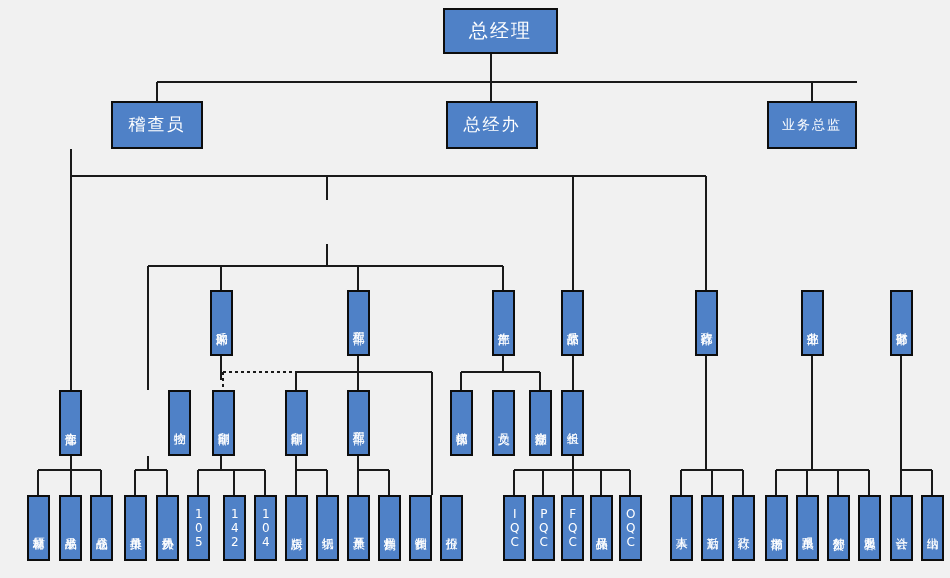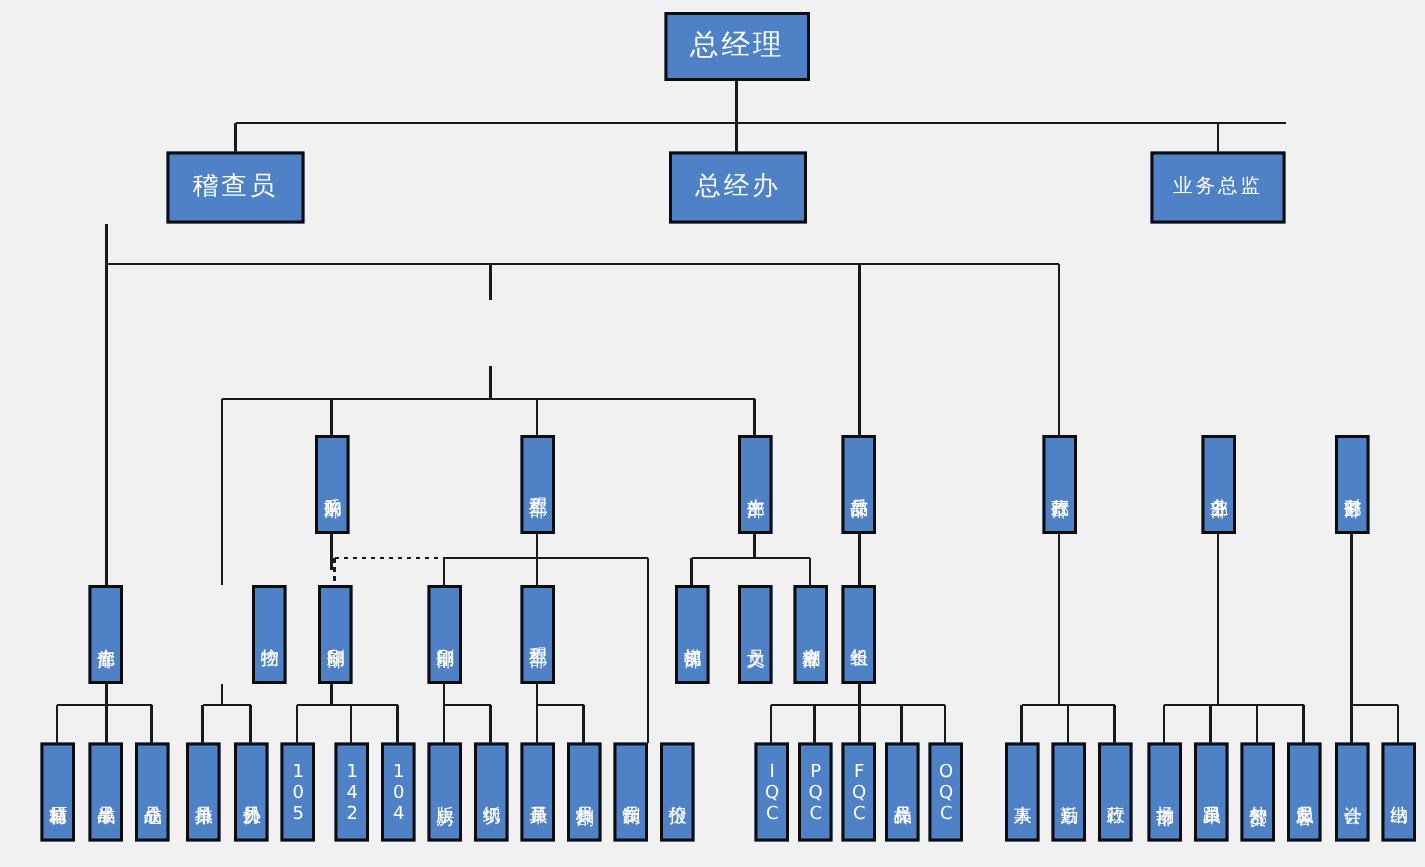--- a/index.html
+++ b/index.html
@@ -114,21 +114,21 @@
       <path d="M807,470 L807,495" stroke="#1a1a1a" stroke-width="1.4" fill="none" shape-rendering="crispEdges"></path>
       <path d="M838,470 L838,495" stroke="#1a1a1a" stroke-width="1.4" fill="none" shape-rendering="crispEdges"></path>
       <path d="M869,470 L869,495" stroke="#1a1a1a" stroke-width="1.4" fill="none" shape-rendering="crispEdges"></path>
       <path d="M901,356 L901,470" stroke="#1a1a1a" stroke-width="1.4" fill="none" shape-rendering="crispEdges"></path>
       <path d="M901,470 L932,470" stroke="#1a1a1a" stroke-width="1.4" fill="none" shape-rendering="crispEdges"></path>
       <path d="M901,470 L901,495" stroke="#1a1a1a" stroke-width="1.4" fill="none" shape-rendering="crispEdges"></path>
       <path d="M932,470 L932,495" stroke="#1a1a1a" stroke-width="1.4" fill="none" shape-rendering="crispEdges"></path>
       <path d="M223,372 L296,372" stroke="#1a1a1a" stroke-width="1.4" fill="none" shape-rendering="crispEdges" stroke-dasharray="3,3"></path>
       <path d="M223,372 L223,390" stroke="#1a1a1a" stroke-width="1.4" fill="none" shape-rendering="crispEdges" stroke-dasharray="3,3"></path>
     </svg>
-<div class="node h t-xl" style="left: 443px; top: 8px; width: 97px; height: 46px;">
+<div class="node h t-xl" style="left: 443px; top: 8px; width: 115px; height: 46px;">
       <span class="txt">总经理</span>
     </div>
     <div class="node h t-lg" style="left: 111px; top: 101px; width: 92px; height: 48px;">
       <span class="txt">稽查员</span>
     </div>
     <div class="node h t-lg" style="left: 446px; top: 101px; width: 92px; height: 48px;">
       <span class="txt">总经办</span>
     </div>
     <div class="node h t-md" style="left: 767px; top: 101px; width: 90px; height: 48px;">
       <span class="txt">业务总监</span>

